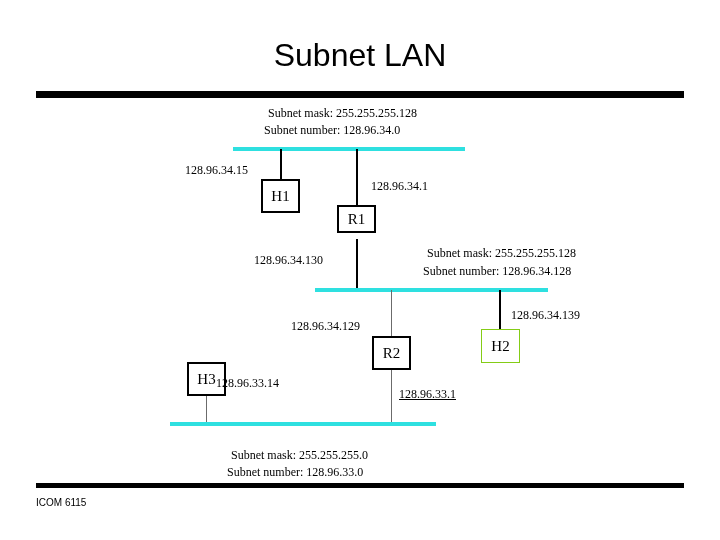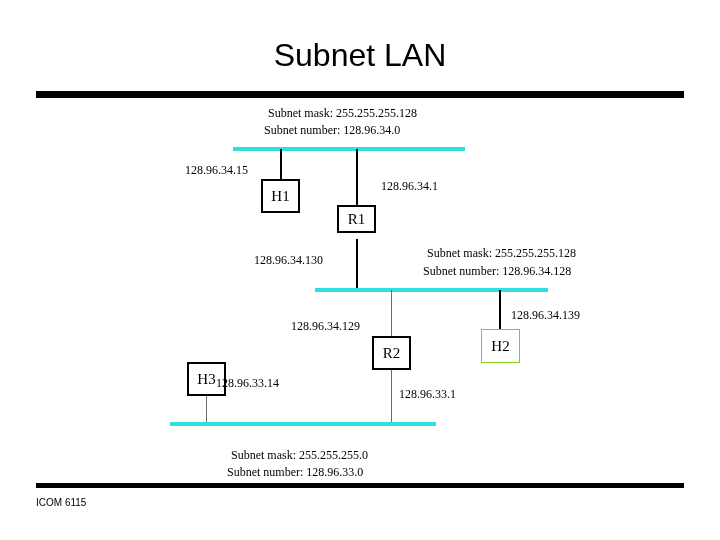--- a/index.html
+++ b/index.html
@@ -125,42 +125,42 @@
     <div class="bus" style="left:233px; top:147px; width:232px;"></div>
 
     <div class="vline" style="left:280px; top:149px; height:30px;"></div>
 
     <div class="dlabel" style="left:185px; top:162px;">128.96.34.15</div>
 
     <div class="node" style="left:261px; top:179px; width:39px; height:34px;">H1</div>
 
     <div class="vline" style="left:356px; top:149px; height:56px;"></div>
 
-    <div class="dlabel" style="left:381px; top:178px;">128.96.34.1</div>
+    <div class="dlabel" style="left:371px; top:178px;">128.96.34.1</div>
 
     <div class="node" style="left:337px; top:205px; width:39px; height:28px;">R1</div>
 
     <div class="vline" style="left:356px; top:239px; height:52px;"></div>
 
     <div class="dlabel" style="left:254px; top:252px;">128.96.34.130</div>
 
     <div class="dlabel block" style="left:427px; top:245px;">Subnet mask: 255.255.255.128</div>
     <div class="dlabel block" style="left:423px; top:263px;">Subnet number: 128.96.34.128</div>
 
     <div class="bus" style="left:315px; top:288px; width:233px;"></div>
 
     <div class="vline thin" style="left:391px; top:290px; height:46px;"></div>
 
     <div class="dlabel" style="left:291px; top:318px;">128.96.34.129</div>
 
     <div class="node" style="left:372px; top:336px; width:39px; height:34px;">R2</div>
 
     <div class="vline thin" style="left:391px; top:370px; height:54px;"></div>
 
-    <div class="dlabel" style="left:399px; top:386px;">128.96.33.1</div>
+    <div class="dlabel" style="left:399px; top:386px;text-decoration:underline;">128.96.33.1</div>
 
     <div class="vline" style="left:499px; top:290px; height:40px;"></div>
 
     <div class="dlabel" style="left:511px; top:307px;">128.96.34.139</div>
 
     <div class="node thin" style="left:481px; top:329px; width:39px; height:34px;">H2</div>
 
     <div class="node" style="left:187px; top:362px; width:39px; height:34px;">H3</div>
 
     <div class="vline thin" style="left:206px; top:396px; height:28px;"></div>

